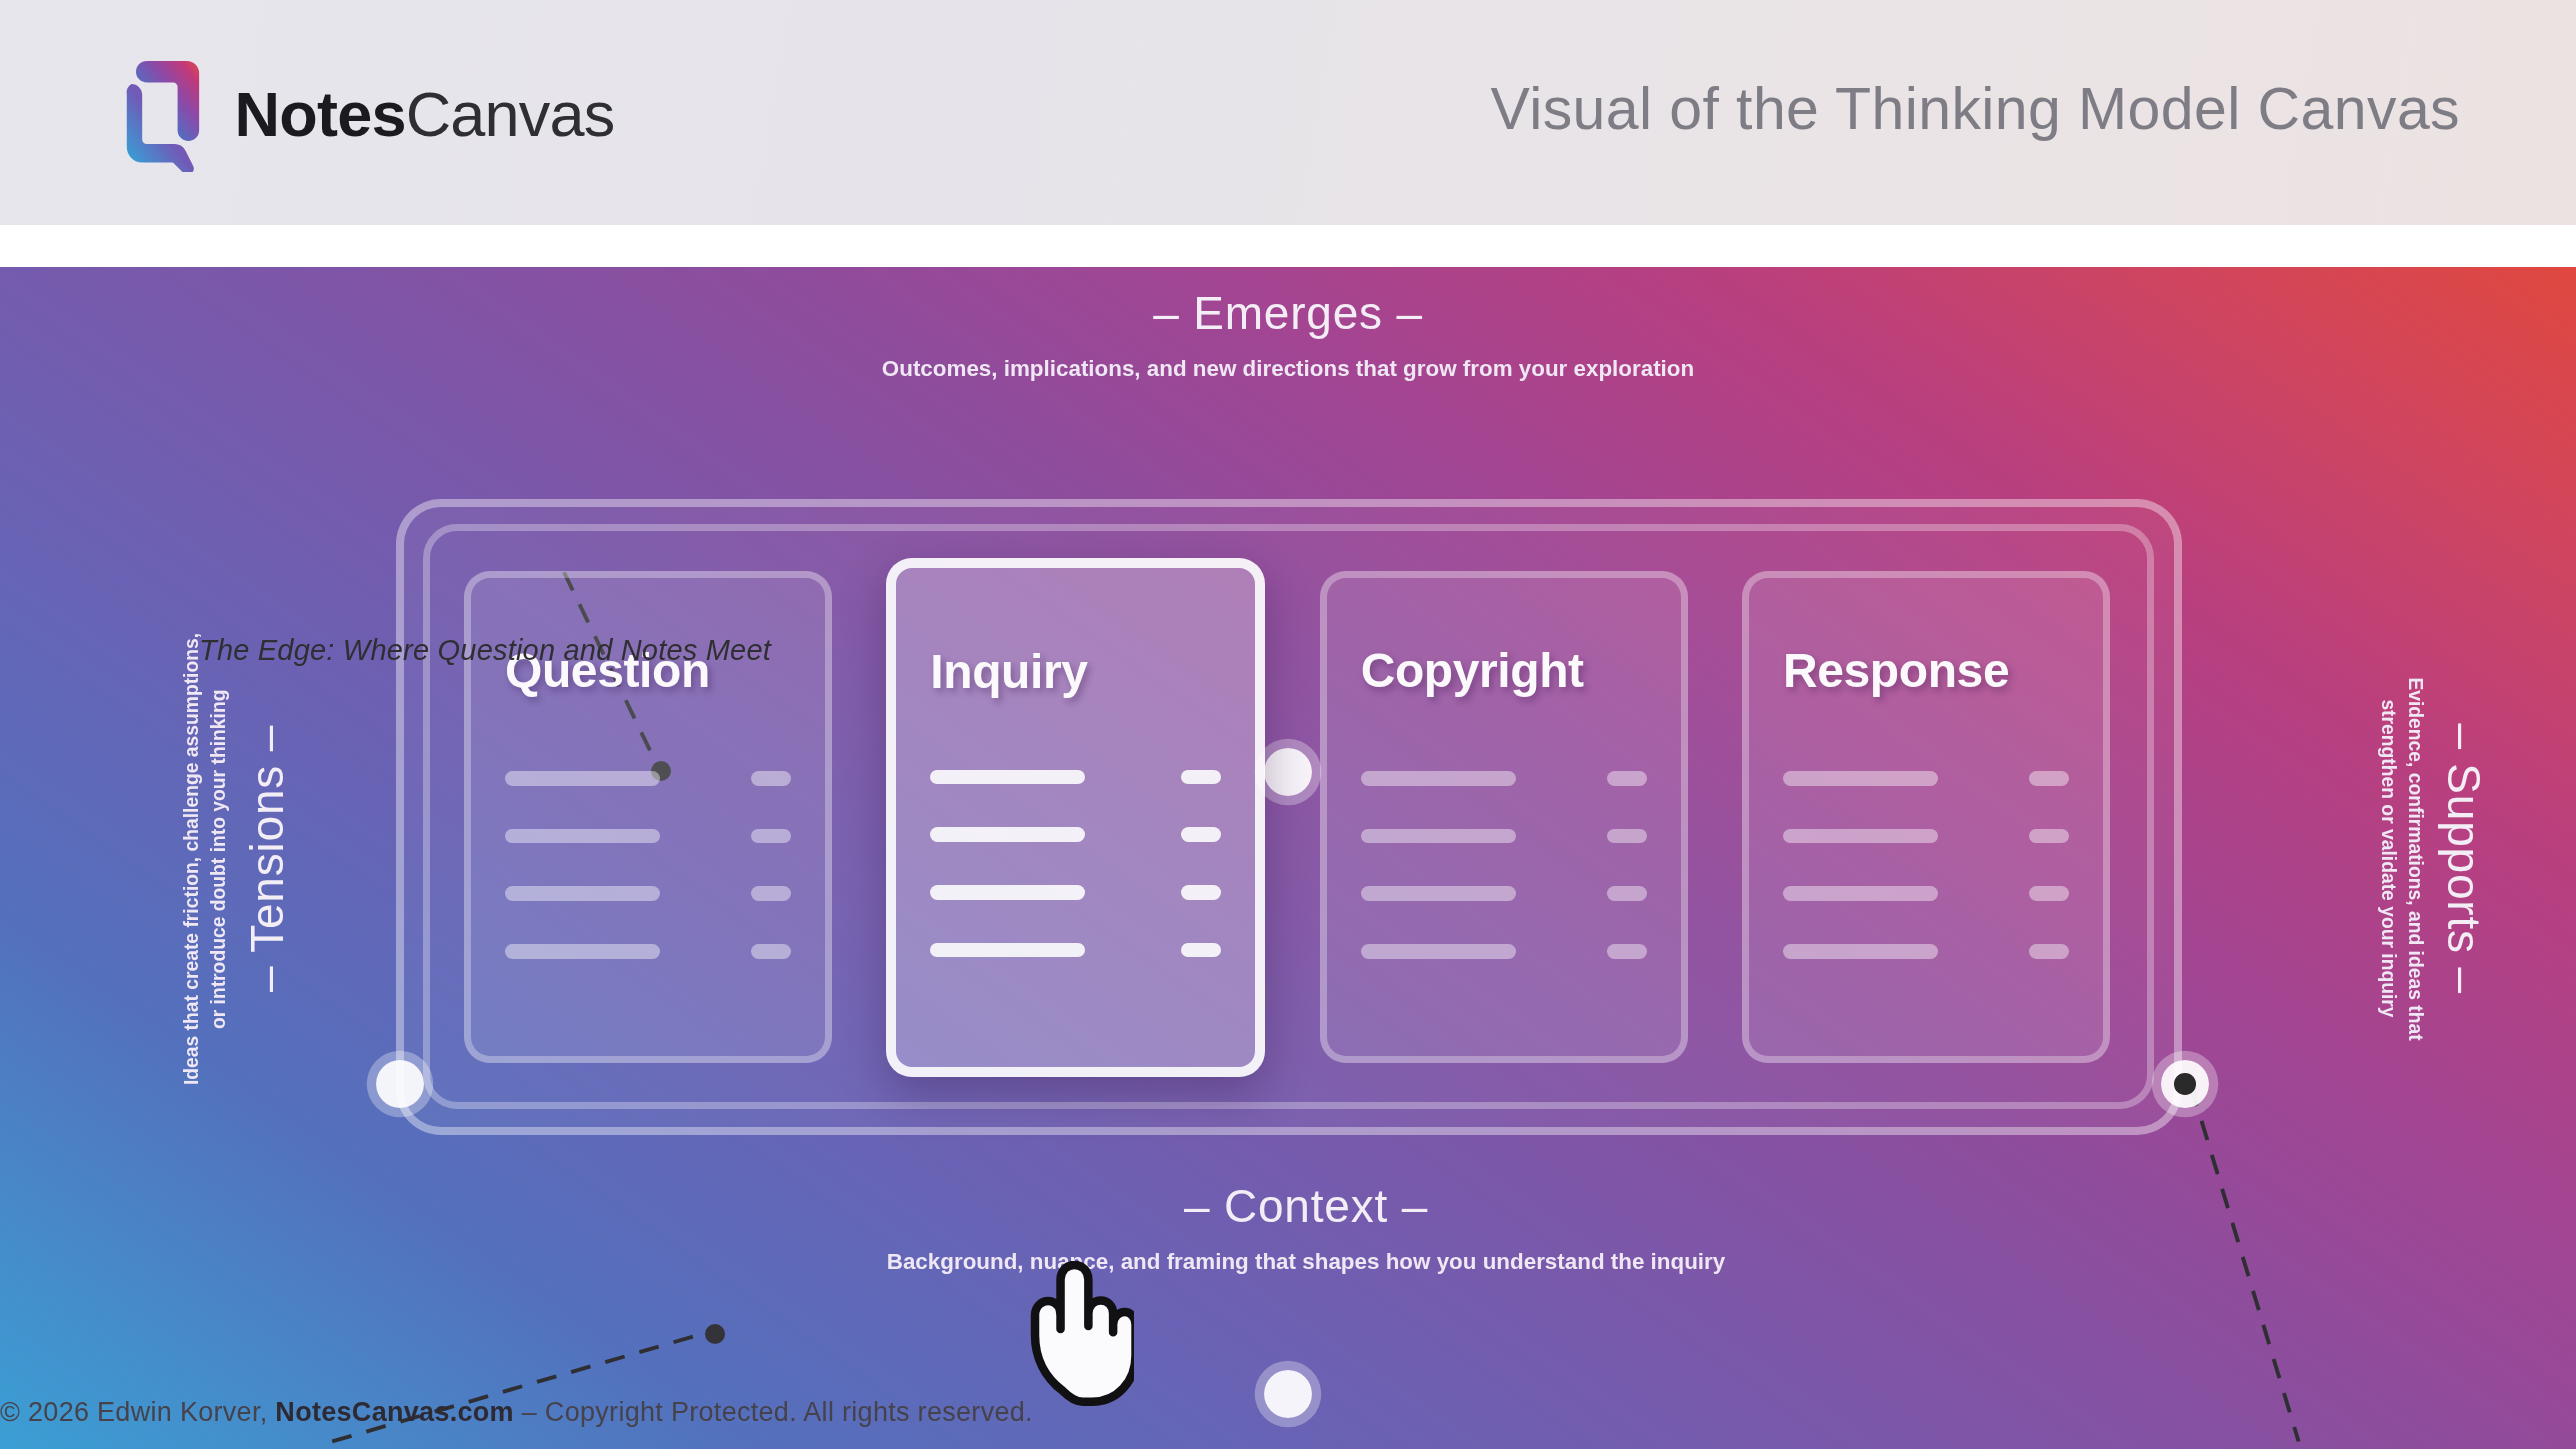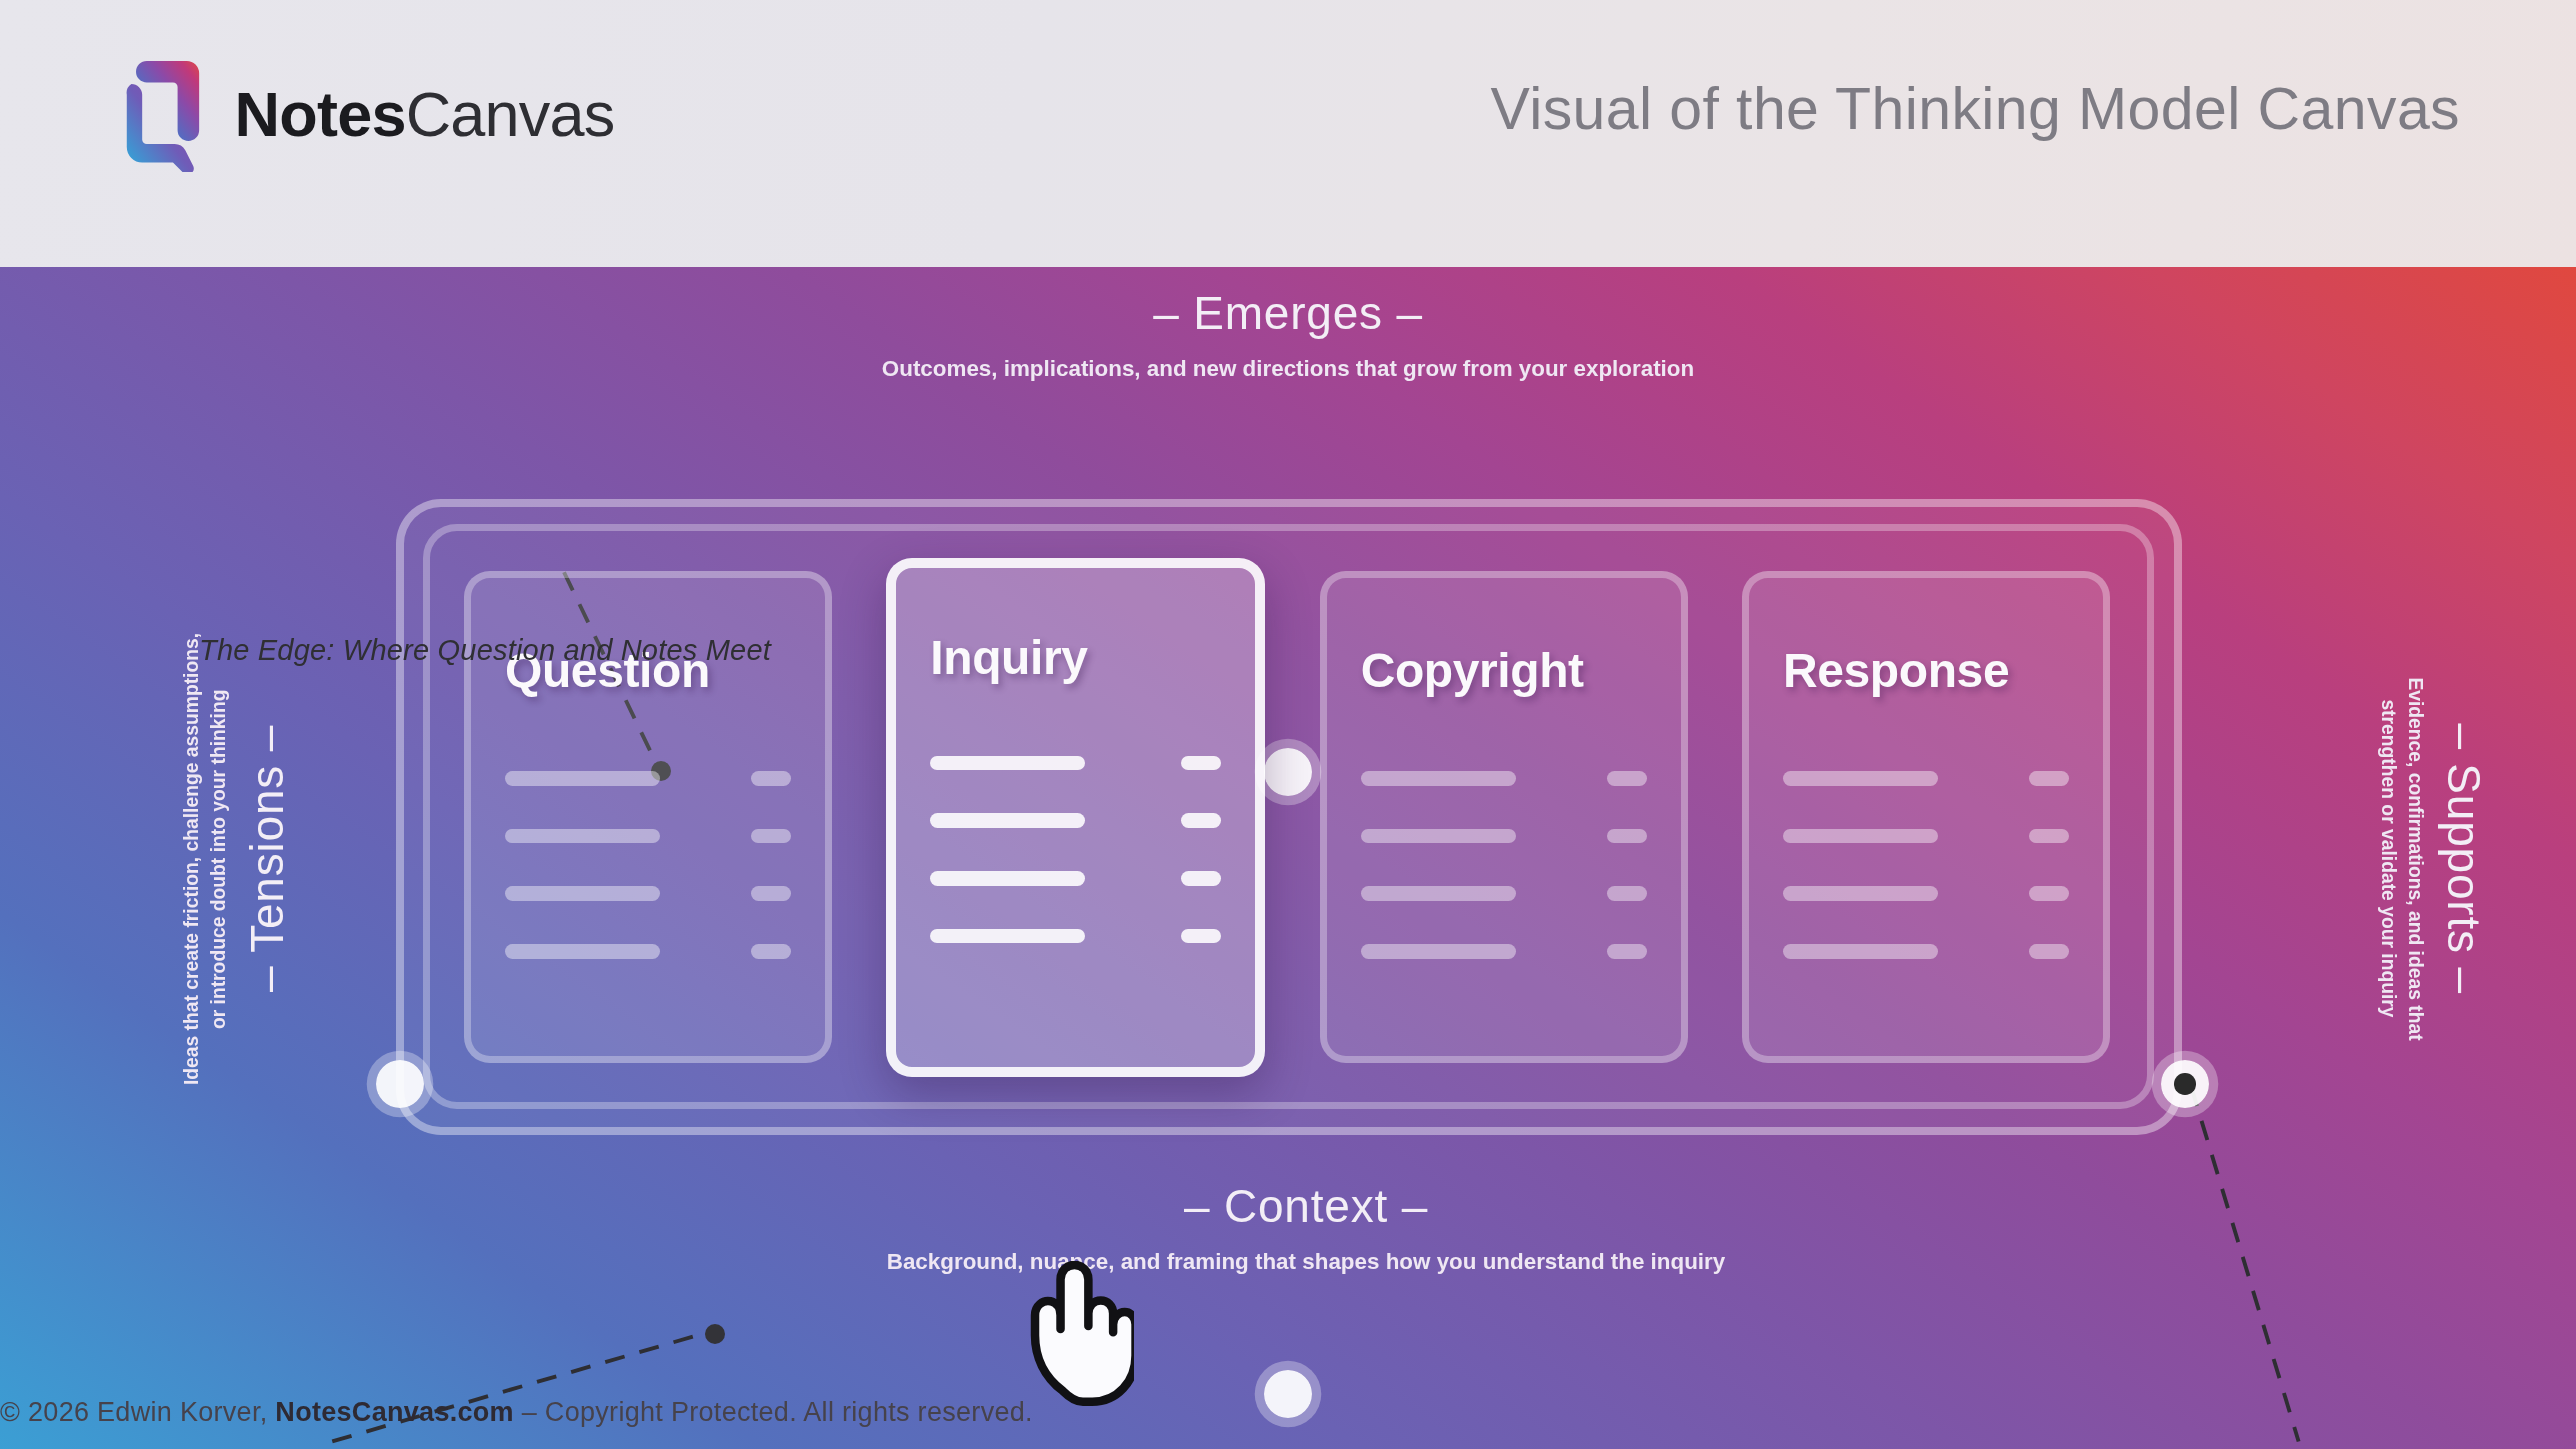--- a/index.html
+++ b/index.html
@@ -4,21 +4,21 @@
 <style>
   * { margin:0; padding:0; box-sizing:border-box; }
   html, body {
     width:2576px; height:1449px;
     font-family:"Liberation Sans", sans-serif;
     overflow:hidden; background:#fff;
   }
 
   
   #header {
-    position:absolute; left:0; top:0; width:2576px; height:267px;
+    position:absolute; left:0; top:0; width:2576px; height:225px;
     background:linear-gradient(100deg,#e7e6ec 0%, #e6e4ea 40%, #eae4e6 70%, #ece2e2 100%);
     display:flex; align-items:center;
   }
   #brand { position:absolute; left:116px; top:56px; display:flex; align-items:center; }
   #brand-mark { width:97px; height:116px; position:relative; margin-right:21.6px; }
   #brand-text { font-size:63px; letter-spacing:-0.8px; white-space:nowrap; }
   #brand-text .b1 { font-weight:700; color:#1b1b1f; }
   #brand-text .b2 { font-weight:400; color:#2e2e33; }
   #header-title {
     position:absolute; right:116px; top:75px;
@@ -124,21 +124,21 @@
     border:10.8px solid rgba(255,255,255,0.88);
     background:rgba(255,255,255,0.26);
     box-shadow:0 17px 46px rgba(40,10,60,0.30);
     z-index:5;
   }
   .card-title {
     font-size:48px; font-weight:700; color:#fbf9fc;
     text-shadow:3.1px 3.9px 7px rgba(50,15,70,0.33);
     letter-spacing:-0.4px; margin-top:23px;
   }
-  .card.active .card-title { font-size:48px; margin-top:20px; }
+  .card.active .card-title { font-size:48px; margin-top:34px; }
 
   .card-lines { margin-top:73px; }
   .card.active .card-lines { margin-top:71px; }
   .line-row {
     display:flex; align-items:center; justify-content:space-between;
     margin-bottom:43px;
   }
   .line-long {
     height:14.7px; border-radius:7.7px; width:155px;
     background:rgba(255,255,255,0.42);

